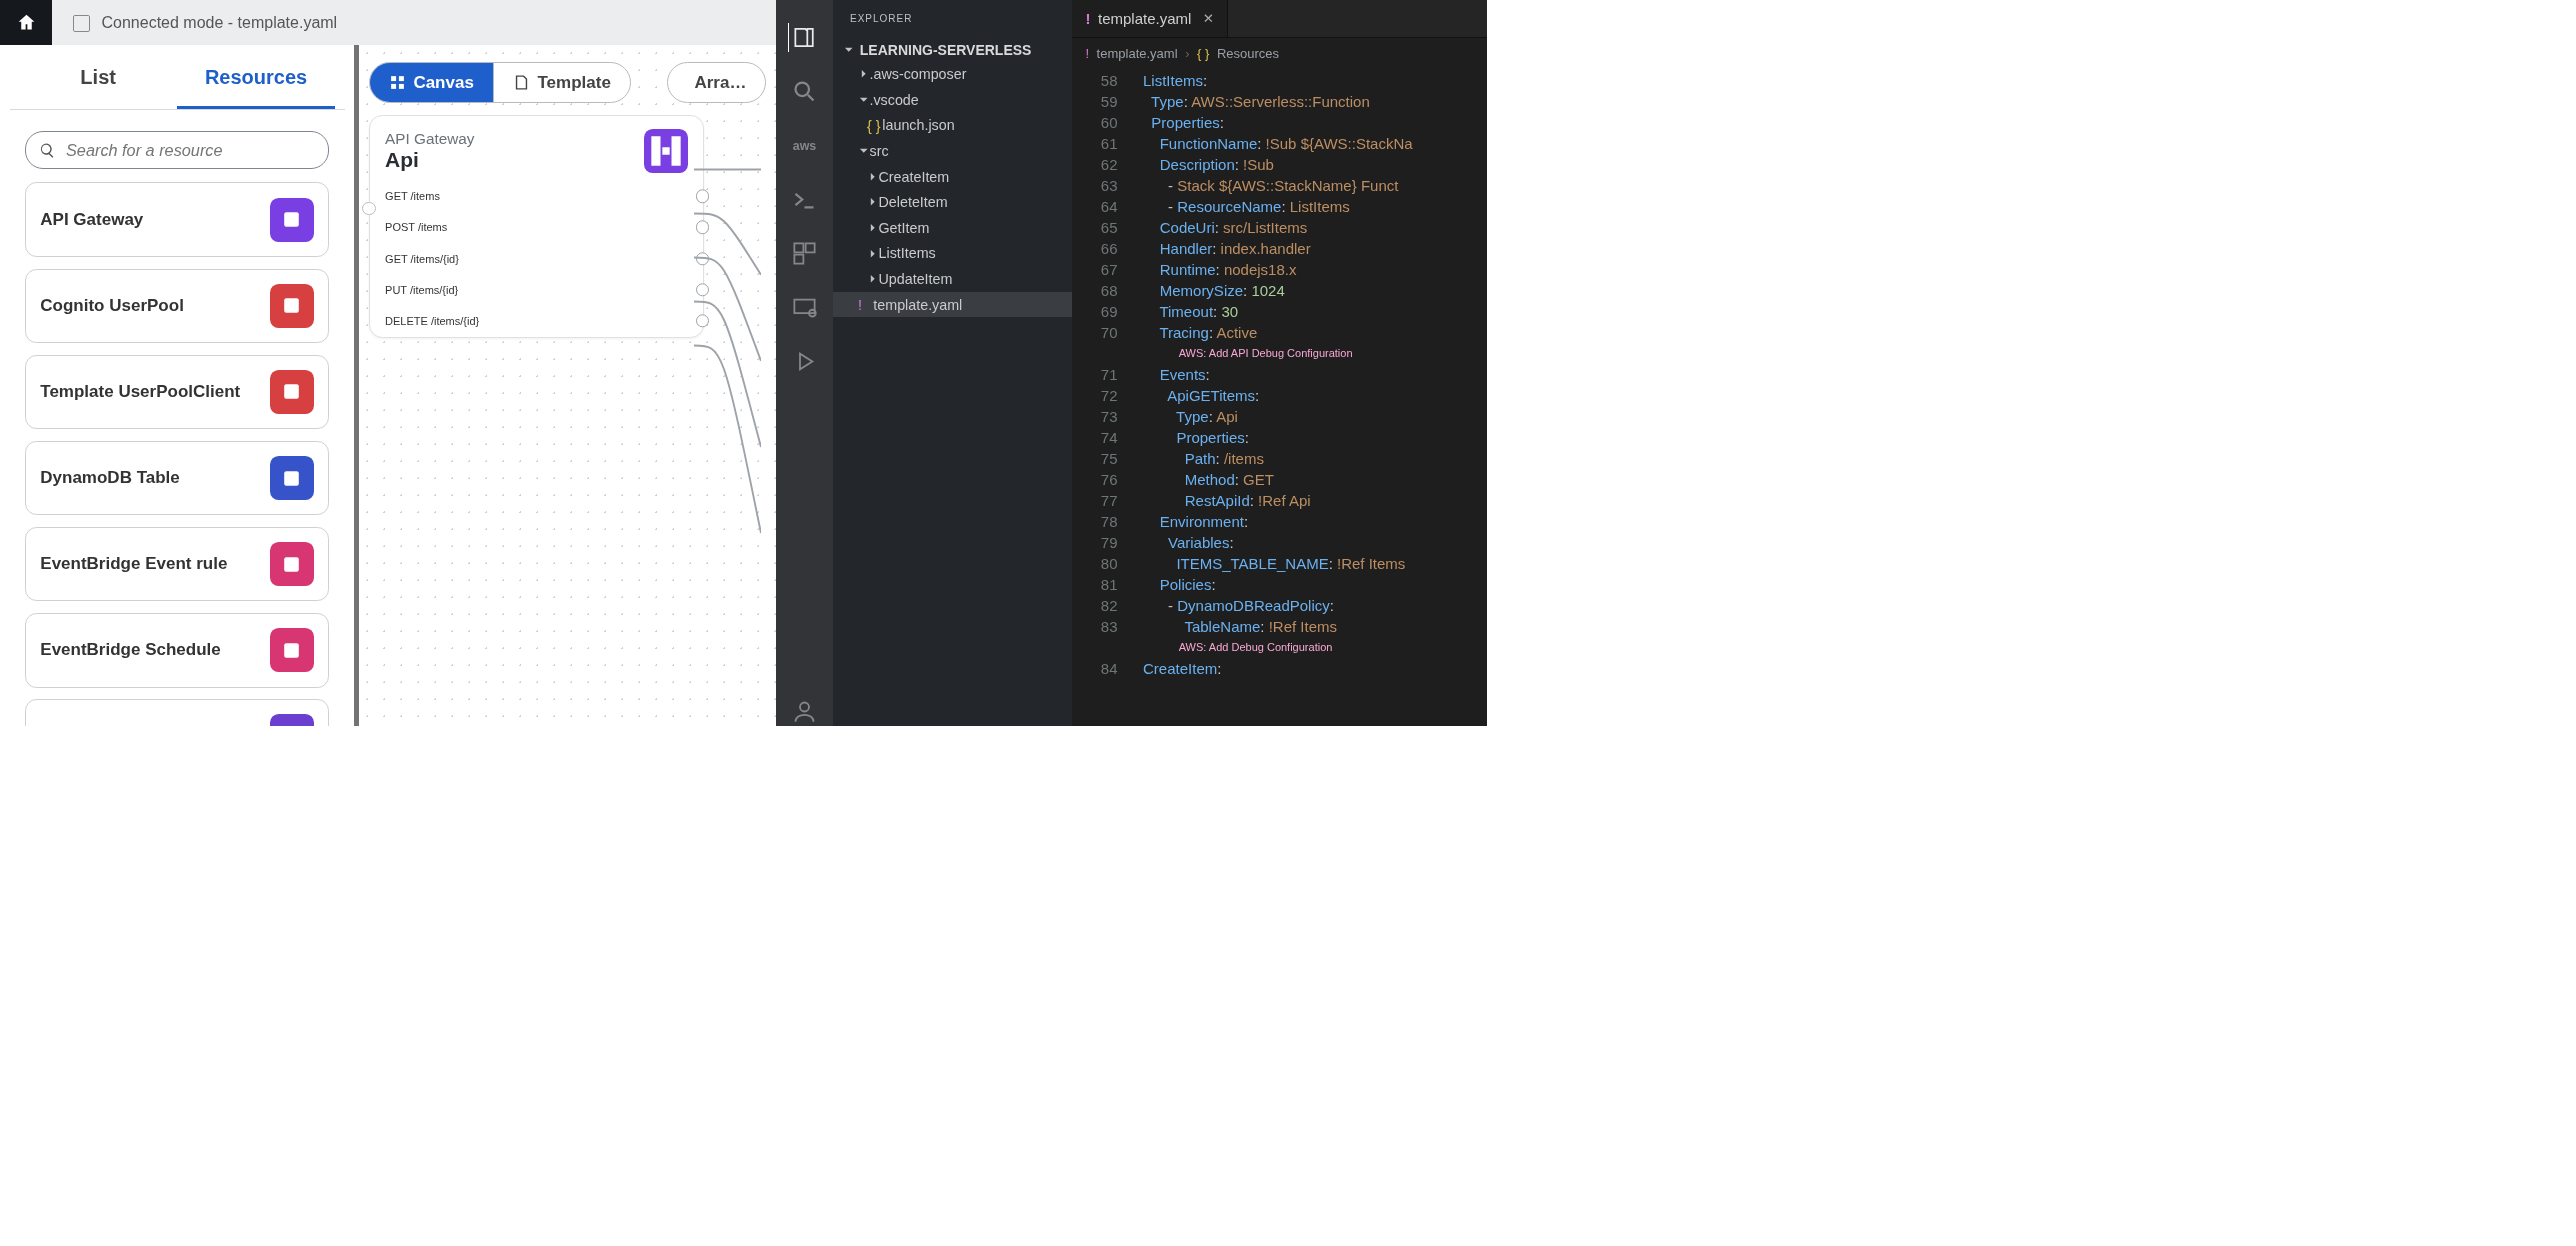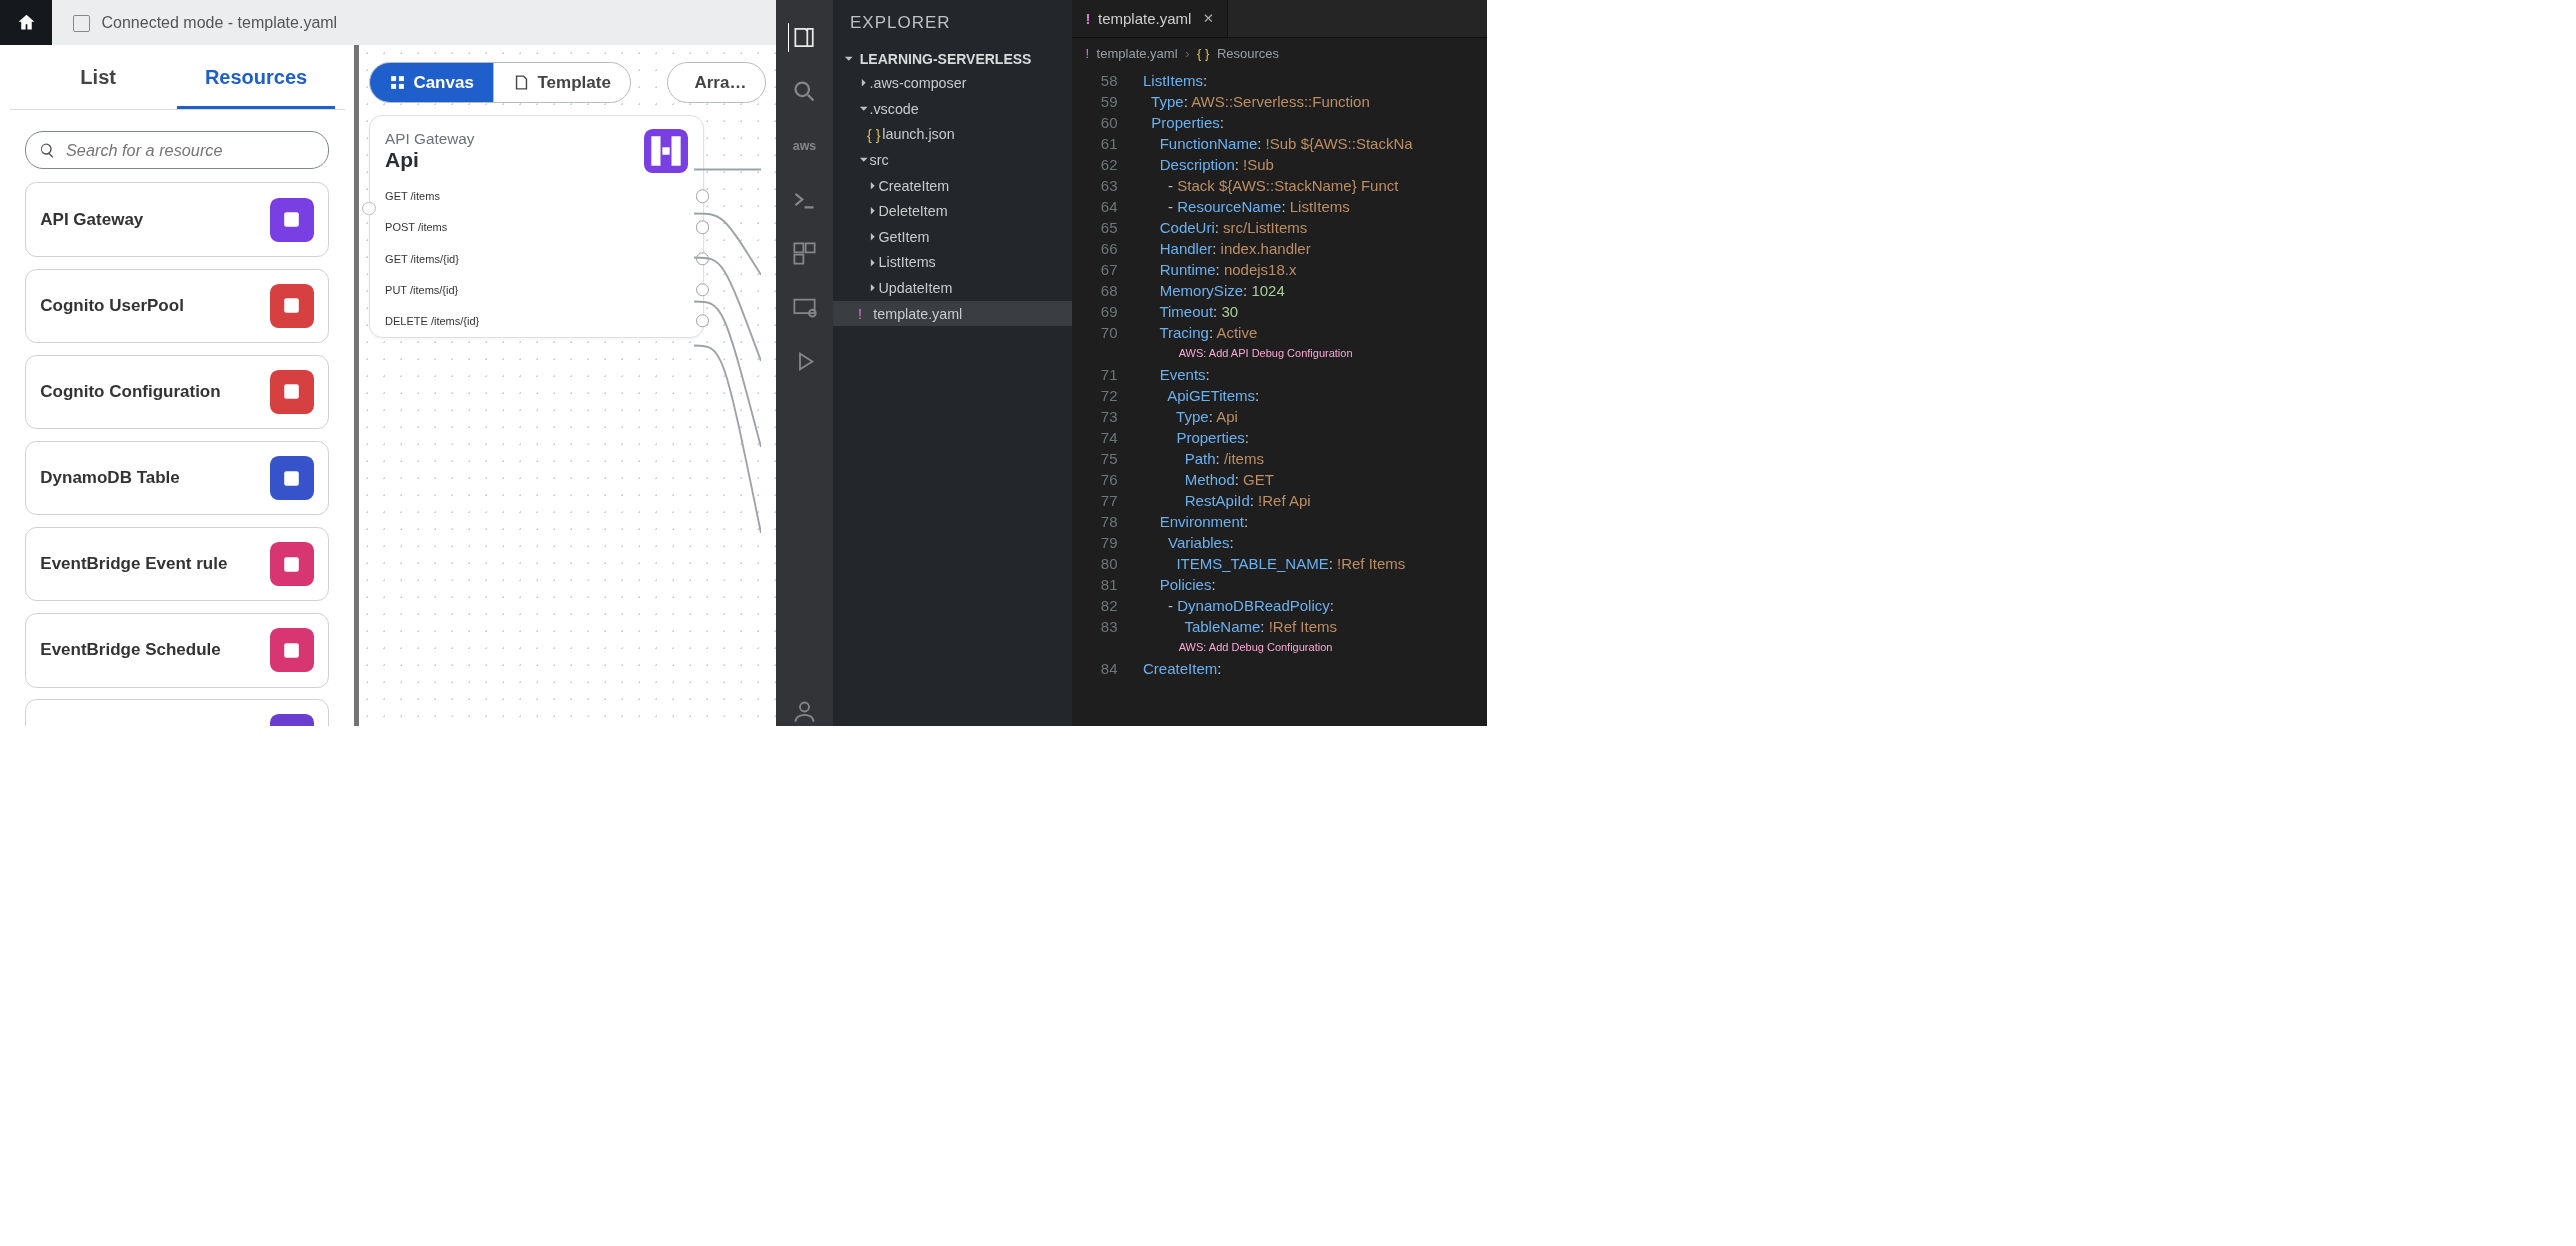--- a/index.html
+++ b/index.html
@@ -58,21 +58,21 @@
 .wire{stroke:#9ea3a9;stroke-width:2;fill:none}
 
 
 .actbar{width:57px;background:#333437;display:flex;flex-direction:column;align-items:center;padding-top:23px;gap:25px}
 .actbar .abtn{width:29px;height:29px;display:flex;align-items:center;justify-content:center;opacity:.55;cursor:pointer}
 .actbar .abtn svg{width:27px;height:27px;fill:#c8c9ca}
 .actbar .abtn.active{opacity:1;border-left:1.9px solid #fff;padding-left:1.9px;margin-left:-3.8px}
 .actbar .spacer{flex:1}
 
 .explorer{width:239px;background:#23262a;color:#c9cbcd;display:flex;flex-direction:column;font-size:14.3px}
-.ex-title{padding:13.4px 17px;font-size:17px;letter-spacing:1px;color:#bfc1c3}
+.ex-title{padding:13.4px 17px;font-size:10px;letter-spacing:1px;color:#bfc1c3}
 .ex-root{padding:3.8px 9.6px;font-weight:800;color:#d9dadc;font-size:14px;display:flex;align-items:center;gap:5.7px}
 .ex-item{padding:4.8px 7.6px 4.8px 25px;display:flex;align-items:center;gap:0;cursor:pointer;color:#c9cbcd}
 .ex-item.lv2{padding-left:34px}
 .ex-item.sel{background:#3a3d41}
 .chev{width:11.5px;height:11.5px;display:inline-flex}
 .chev svg{width:11.5px;height:11.5px;fill:#bfc1c3}
 .fic{width:15.3px;height:15.3px}
 .fic.yaml{color:#d77ad7}
 .fic.json{color:#d9c14a}
 
@@ -131,21 +131,21 @@
           </div>
           <div class="res">
             <span>Cognito UserPool</span>
             <span class="ic red">
               <svg viewBox="0 0 24 24">
                 <rect x="5" y="5" width="14" height="14" rx="2"></rect>
               </svg>
             </span>
           </div>
           <div class="res">
-            <span>Cognito Configuration</span>
+            <span>Template UserPoolClient</span>
             <span class="ic red">
               <svg viewBox="0 0 24 24">
                 <rect x="5" y="5" width="14" height="14" rx="2"></rect>
               </svg>
             </span>
           </div>
           <div class="res">
             <span>DynamoDB Table</span>
             <span class="ic blue">
               <svg viewBox="0 0 24 24">

